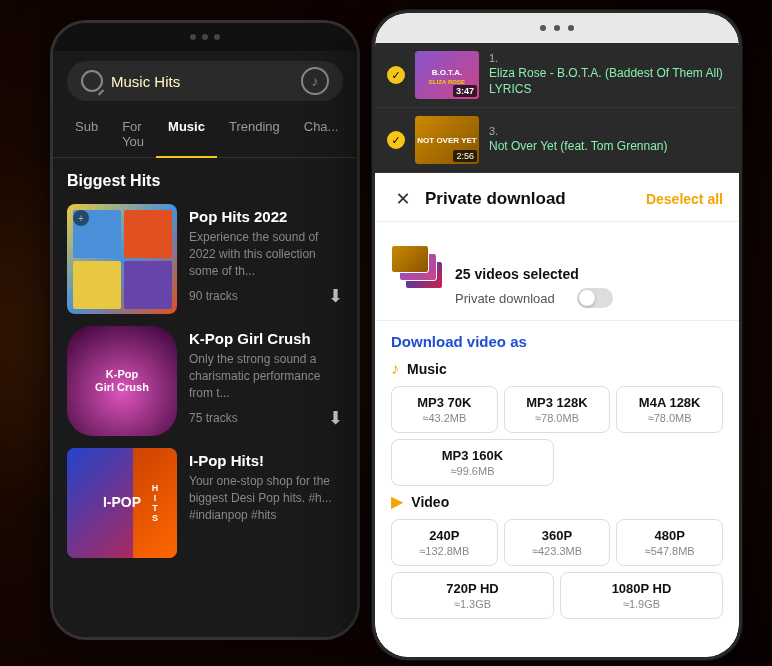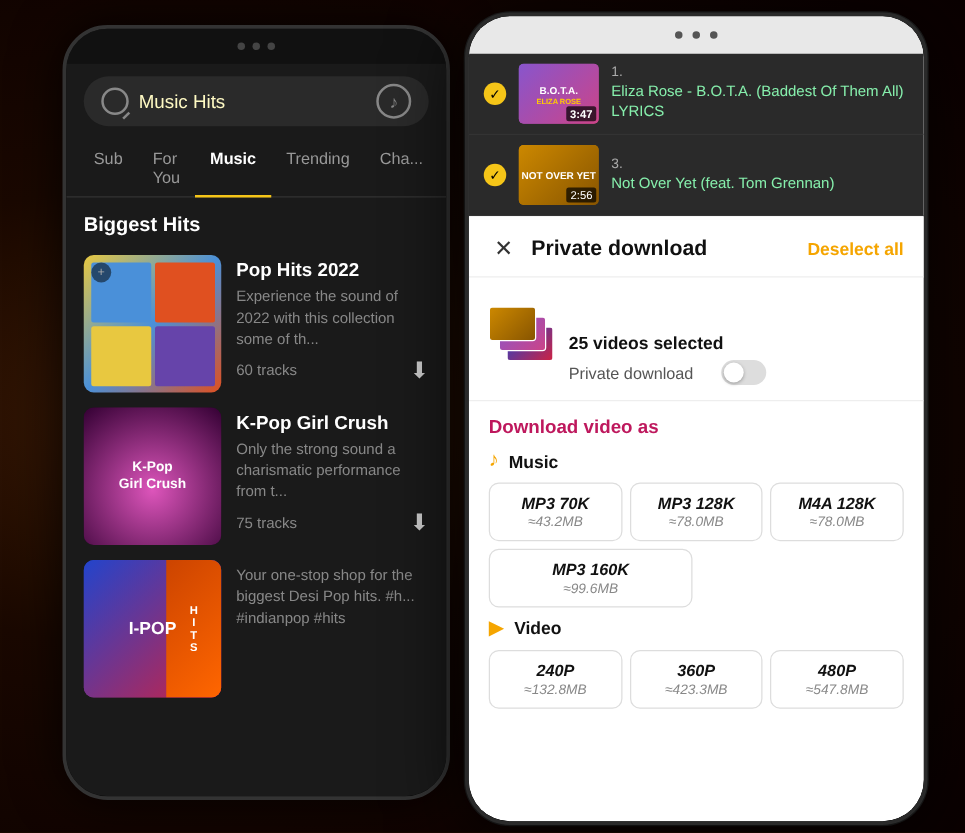--- a/index.html
+++ b/index.html
@@ -195,20 +195,21 @@
       flex: 1;
       border-radius: 2px;
     }
 
     
     .thumb-kpop {
       background: radial-gradient(circle, #cc44aa 0%, #220022 100%);
       display: flex;
       align-items: center;
       justify-content: center;
+      border-radius: 26px;
     }
 
     
     .thumb-ipop {
       background: linear-gradient(135deg, #2244cc, #cc2244);
       display: flex;
       align-items: center;
       justify-content: center;
     }
 
@@ -498,21 +499,21 @@
       box-shadow: 0 1px 3px rgba(0,0,0,0.3);
     }
 
     .download-as-section {
       padding: 12px 16px 6px;
     }
 
     .download-as-title {
       font-size: 15px;
       font-weight: 700;
-      color: #be185d;
+      color: #1d4ed8;
       margin-bottom: 10px;
     }
 
     .format-category {
       display: flex;
       align-items: center;
       gap: 8px;
       margin-bottom: 8px;
       margin-top: 6px;
     }
@@ -544,21 +545,20 @@
 
     .format-btn {
       border: 1px solid #ddd;
       border-radius: 8px;
       padding: 8px 1px;
       display: flex;
       flex-direction: column;
       align-items: center;
       cursor: pointer;
       background: #fff;
-      font-style: italic;
     }
 
     .format-name {
       font-size: 13px;
       font-weight: 700;
       color: #111;
     }
 
     .format-size {
       font-size: 11px;
@@ -606,21 +606,21 @@
             <div class="thumb-pop-row">
               <div class="thumb-pop-col" style="background:#e8c840;"></div>
               <div class="thumb-pop-col" style="background:#6644aa;"></div>
             </div>
           </div>
         </div>
         <div class="playlist-info">
           <div class="playlist-name">Pop Hits 2022</div>
           <div class="playlist-desc">Experience the sound of 2022 with this collection some of th...</div>
           <div class="playlist-meta">
-            <span>60 tracks</span>
+            <span>90 tracks</span>
             <span class="download-arrow">⬇</span>
           </div>
         </div>
       </div>
 
       <div class="playlist-item">
         <div class="playlist-thumb thumb-kpop">
           <div class="thumb-overlay-icon">+</div>
           <div style="position:relative;width:100%;height:100%;display:flex;align-items:center;justify-content:center;">
             <div style="position:absolute;inset:0;background:radial-gradient(circle at 50% 60%,#dd55bb 0%,#330033 100%);"></div>
@@ -649,20 +649,21 @@
               <div style="color:#fff;font-size:9px;font-weight:900;">I</div>
               <div style="color:#fff;font-size:9px;font-weight:900;">T</div>
               <div style="color:#fff;font-size:9px;font-weight:900;">S</div>
             </div>
             <div style="position:relative;z-index:1;color:#fff;font-size:14px;font-weight:900;text-align:center;line-height:1.1;">
               <span>I-POP</span>
             </div>
           </div>
         </div>
         <div class="playlist-info">
+          <div class="playlist-name">I-Pop Hits!</div>
           <div class="playlist-desc">Your one-stop shop for the biggest Desi Pop hits. #h... #indianpop #hits</div>
         </div>
       </div>
 
     </div>
   </div>
 
   <div class="phone-fg">
     <div class="phone-inner">
       <div class="status-bar-fg">
@@ -769,19 +770,29 @@
             <div class="format-btn">
               <span class="format-name">360P</span>
               <span class="format-size">≈423.3MB</span>
             </div>
             <div class="format-btn">
               <span class="format-name">480P</span>
               <span class="format-size">≈547.8MB</span>
             </div>
           </div>
 
+          <div class="format-grid-2">
+            <div class="format-btn">
+              <span class="format-name">720P HD</span>
+              <span class="format-size">≈1.3GB</span>
+            </div>
+            <div class="format-btn">
+              <span class="format-name">1080P HD</span>
+              <span class="format-size">≈1.9GB</span>
+            </div>
+          </div>
 
         </div>
       </div>
     </div>
   </div>
 
 </div>
 
 </body></html>

